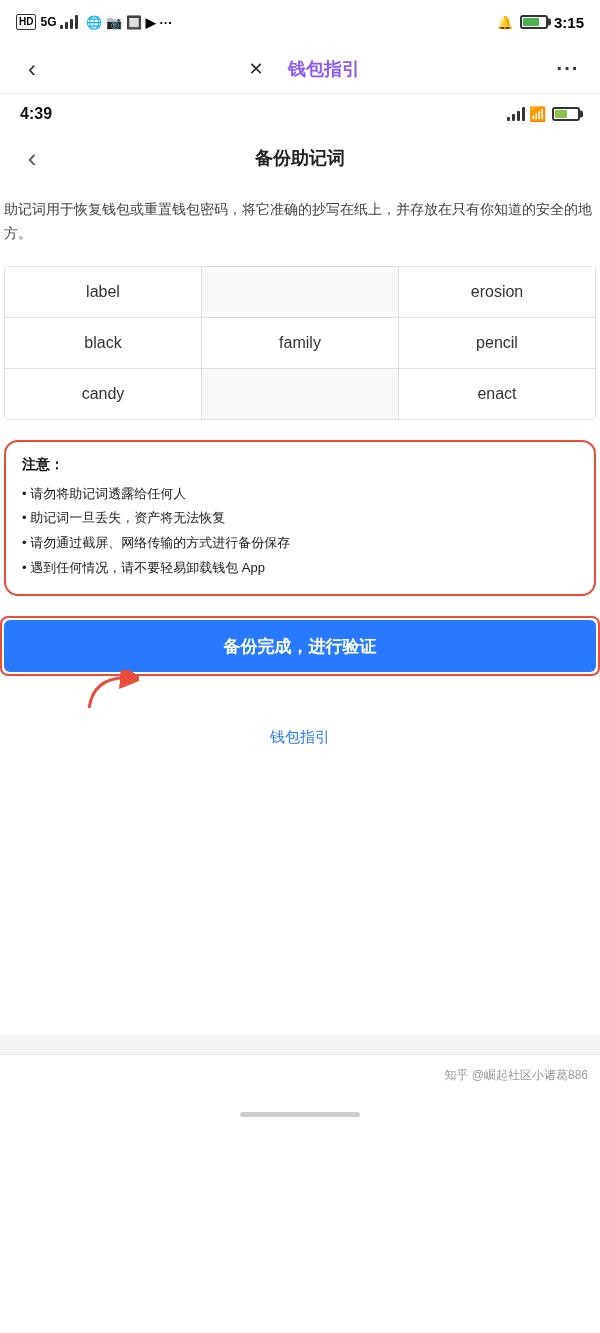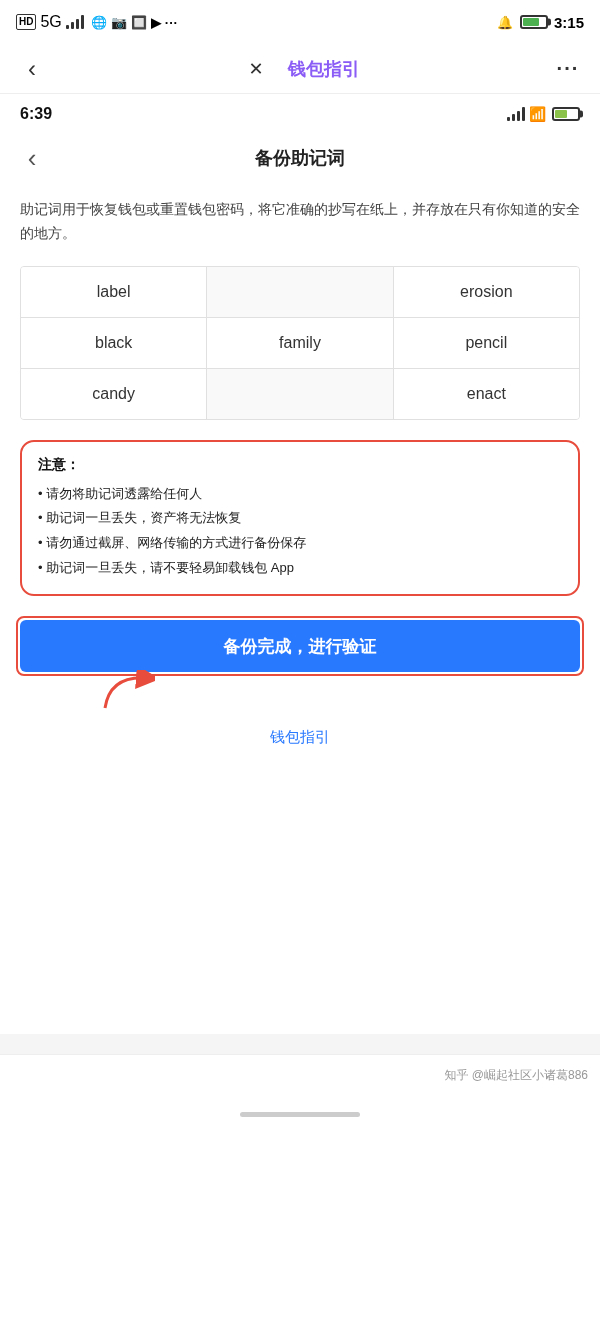--- a/index.html
+++ b/index.html
@@ -106,21 +106,21 @@
     .inner-nav-title {
       font-size: 18px;
       font-weight: 600;
       color: #222;
       text-align: center;
       flex: 1;
     }
 
     
     .inner-content {
-      padding: 16px 20px;
+      padding: 16px 4px;
       background: #fff;
     }
     .desc-text {
       font-size: 14px;
       color: #444;
       line-height: 1.7;
       margin-bottom: 20px;
     }
 
     
@@ -298,21 +298,21 @@
       padding: 0 2px;
       line-height: 1.4;
     }
   </style>
 </head>
 <body>
 
 <div class="outer-status-bar">
   <div class="outer-status-left">
     <span class="hd-badge">HD</span>
-    <span style="font-size:16px;font-weight:400;">5G</span>
+    <span style="font-size:12px;font-weight:700;">5G</span>
     <div class="signal-bars">
       <span></span>
         <span></span>
         <span></span>
         <span></span>
     </div>
 
     <span style="font-size:13px;margin-left:4px;">🌐 📷 🔲 ▶ ···</span>
   </div>
   <div class="outer-status-right">
@@ -335,21 +335,21 @@
     <span class="outer-nav-title">钱包指引</span>
   </div>
   <div class="icon-btn">
     <span style="font-size:20px;font-weight:700;letter-spacing:1px;">···</span>
   </div>
 </div>
 
 <div class="phone-screen">
 
   <div class="inner-status-bar">
-    <span class="inner-time">6:39</span>
+    <span class="inner-time">4:39</span>
     <div class="inner-status-icons">
       <div class="signal-bars">
         <span></span>
           <span></span>
           <span></span>
           <span></span>
       </div>
       <span class="wifi-icon">📶</span>
       <span class="battery-icon">
           <div class="battery-fill" style="background:#8BC34A;width:55%;"></div>
@@ -405,21 +405,21 @@
           </div>
         </div>
 
       </div>
 
       <div class="warning-box">
         <div class="warning-title">注意：</div>
         <div class="warning-item">• 请勿将助记词透露给任何人</div>
         <div class="warning-item">• 助记词一旦丢失，资产将无法恢复</div>
         <div class="warning-item">• 请勿通过截屏、网络传输的方式进行备份保存</div>
-        <div class="warning-item">• 助记词一旦丢失，请不要轻易卸载钱包 App</div>
+        <div class="warning-item">• 遇到任何情况，请不要轻易卸载钱包 App</div>
       </div>
 
       <div style="position:relative; margin-bottom: 48px;">
         <div class="btn-primary-wrapper">
           <button class="btn-primary">
             <span>备份完成，进行验证</span>
           </button>
           <div class="red-border-overlay"></div>
         </div>
 

